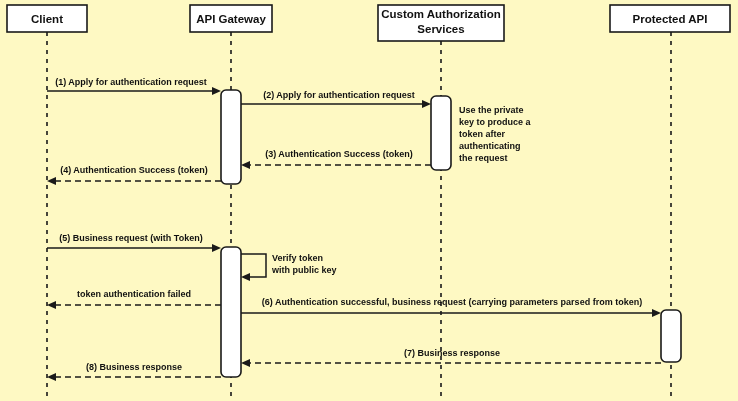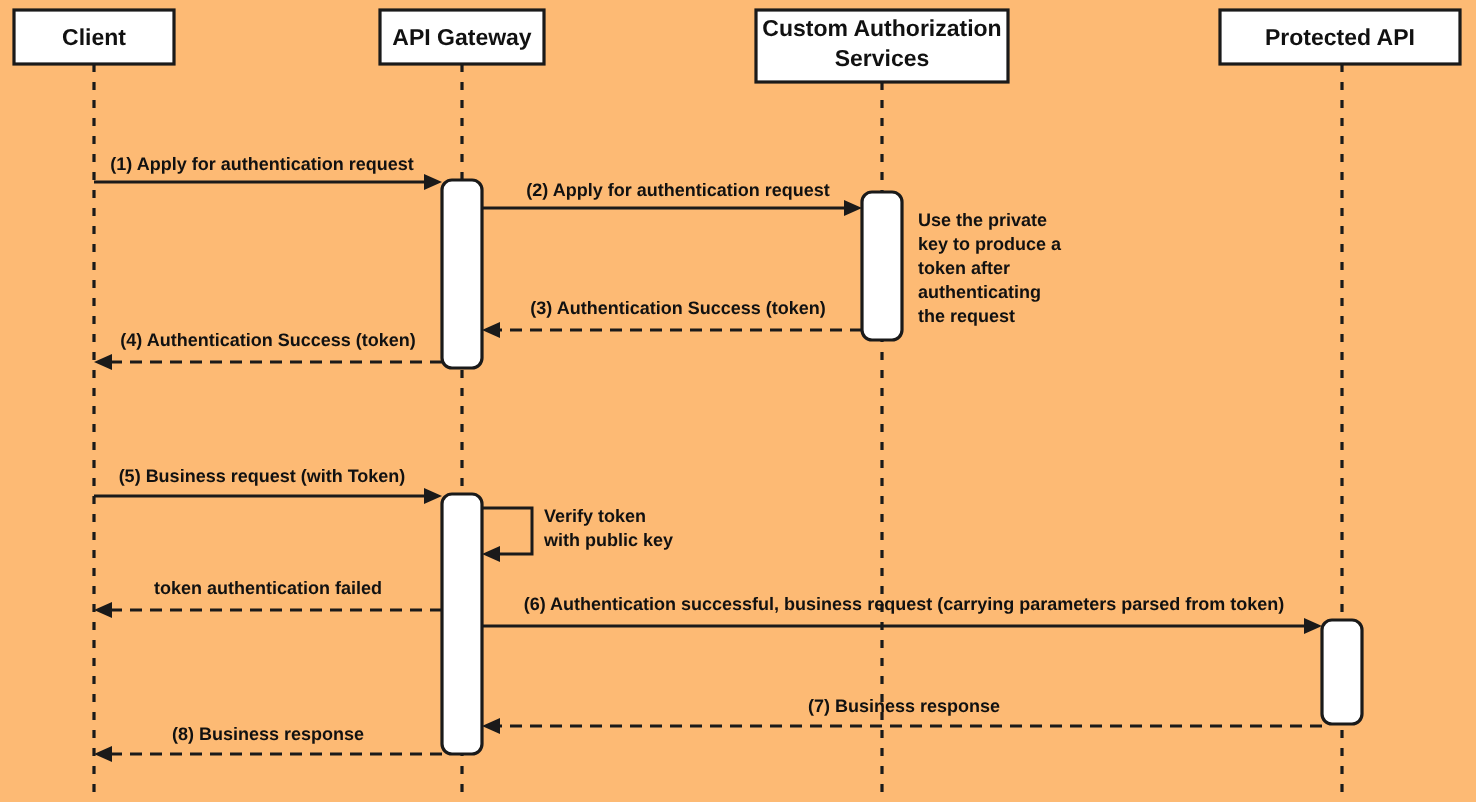--- a/index.html
+++ b/index.html
@@ -7,21 +7,21 @@
     padding: 0;
     background: #ffffff;
   }
   body {
     font-family: "Liberation Sans", sans-serif;
   }
   #diagram-root {
     position: relative;
     width: 738px;
     height: 401px;
-    background: #fdba74;
+    background: #fef9c3;
     overflow: hidden;
   }
   svg#seq {
     display: block;
     width: 738px;
     height: 401px;
   }
   .lifeline-box-rect {
     fill: #ffffff;
     stroke: #1a1a1a;

